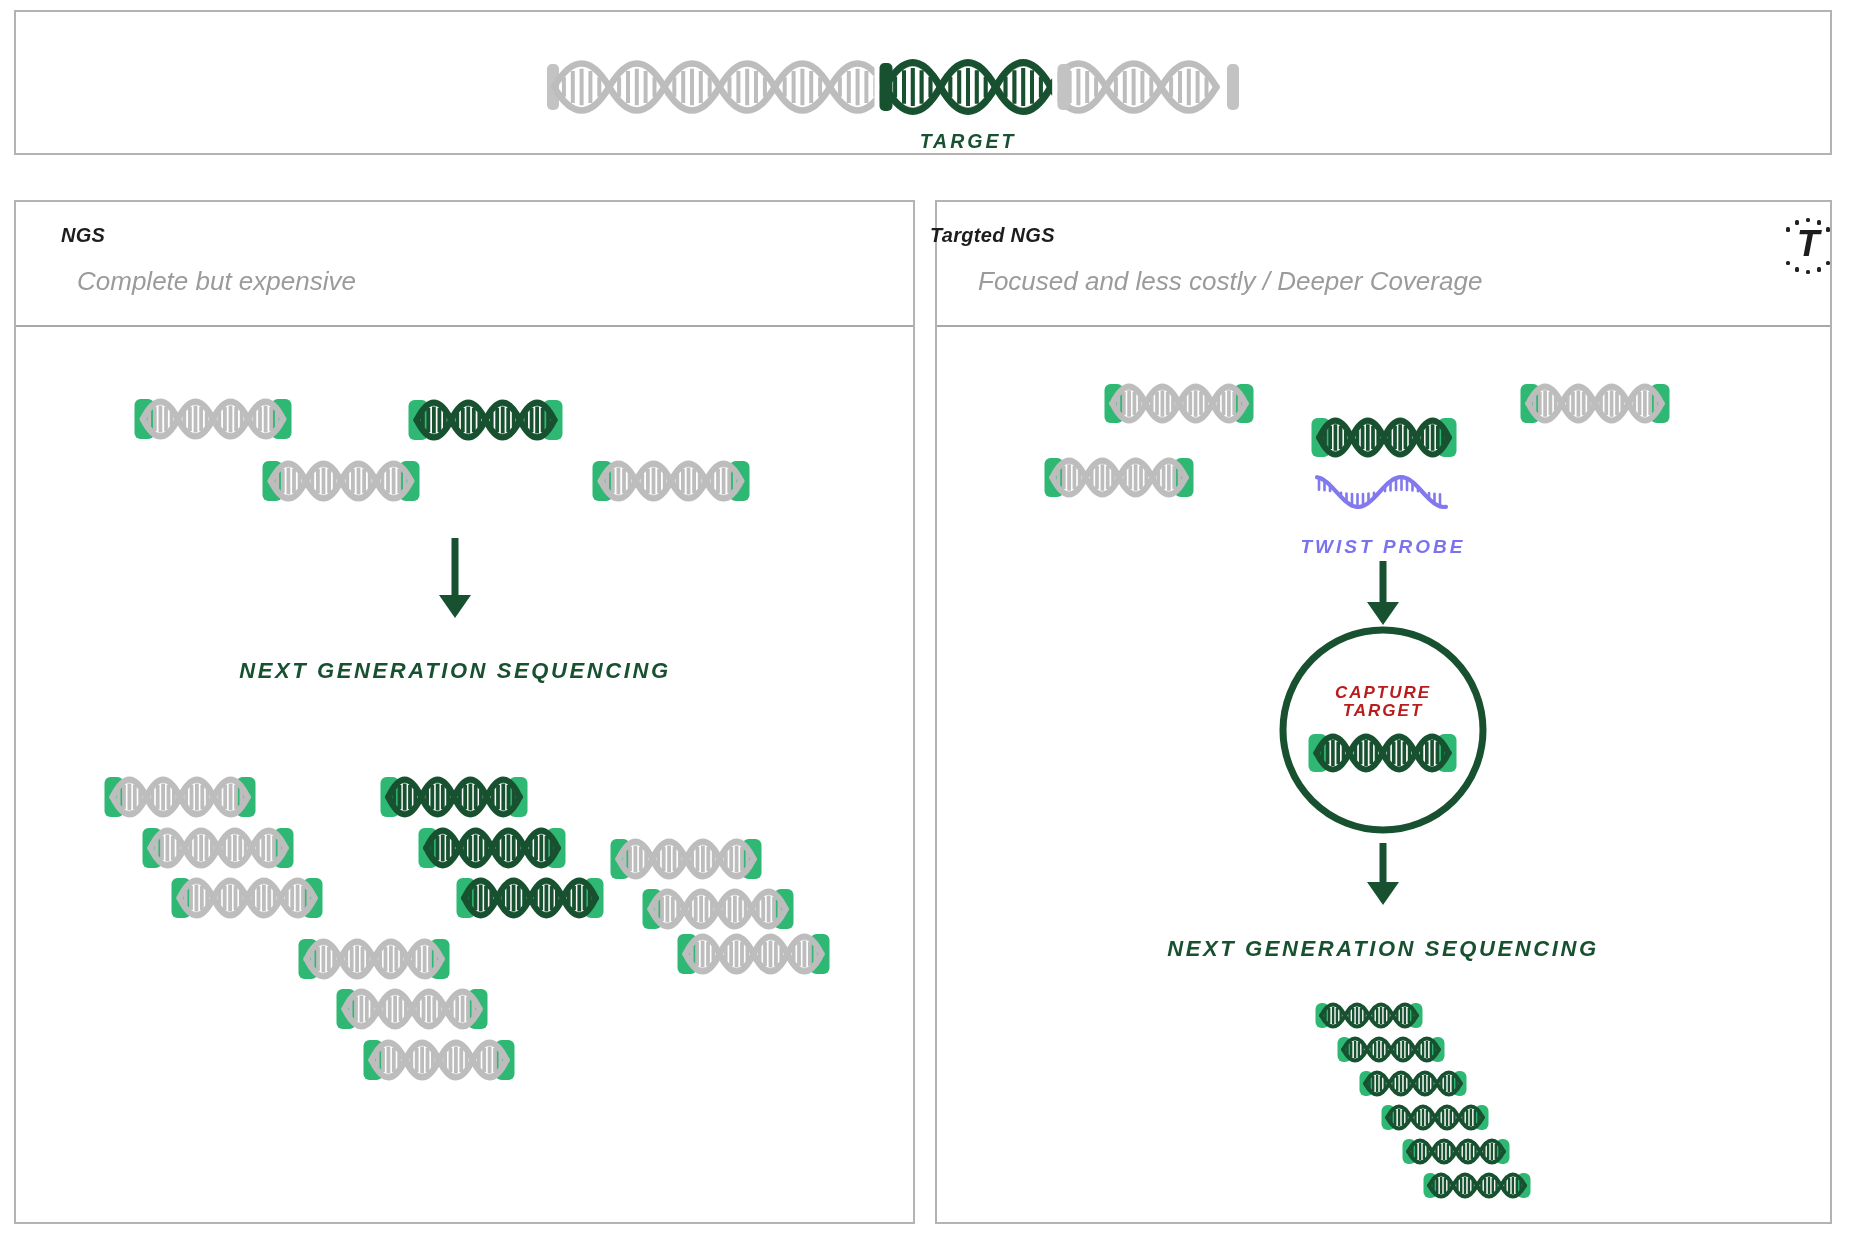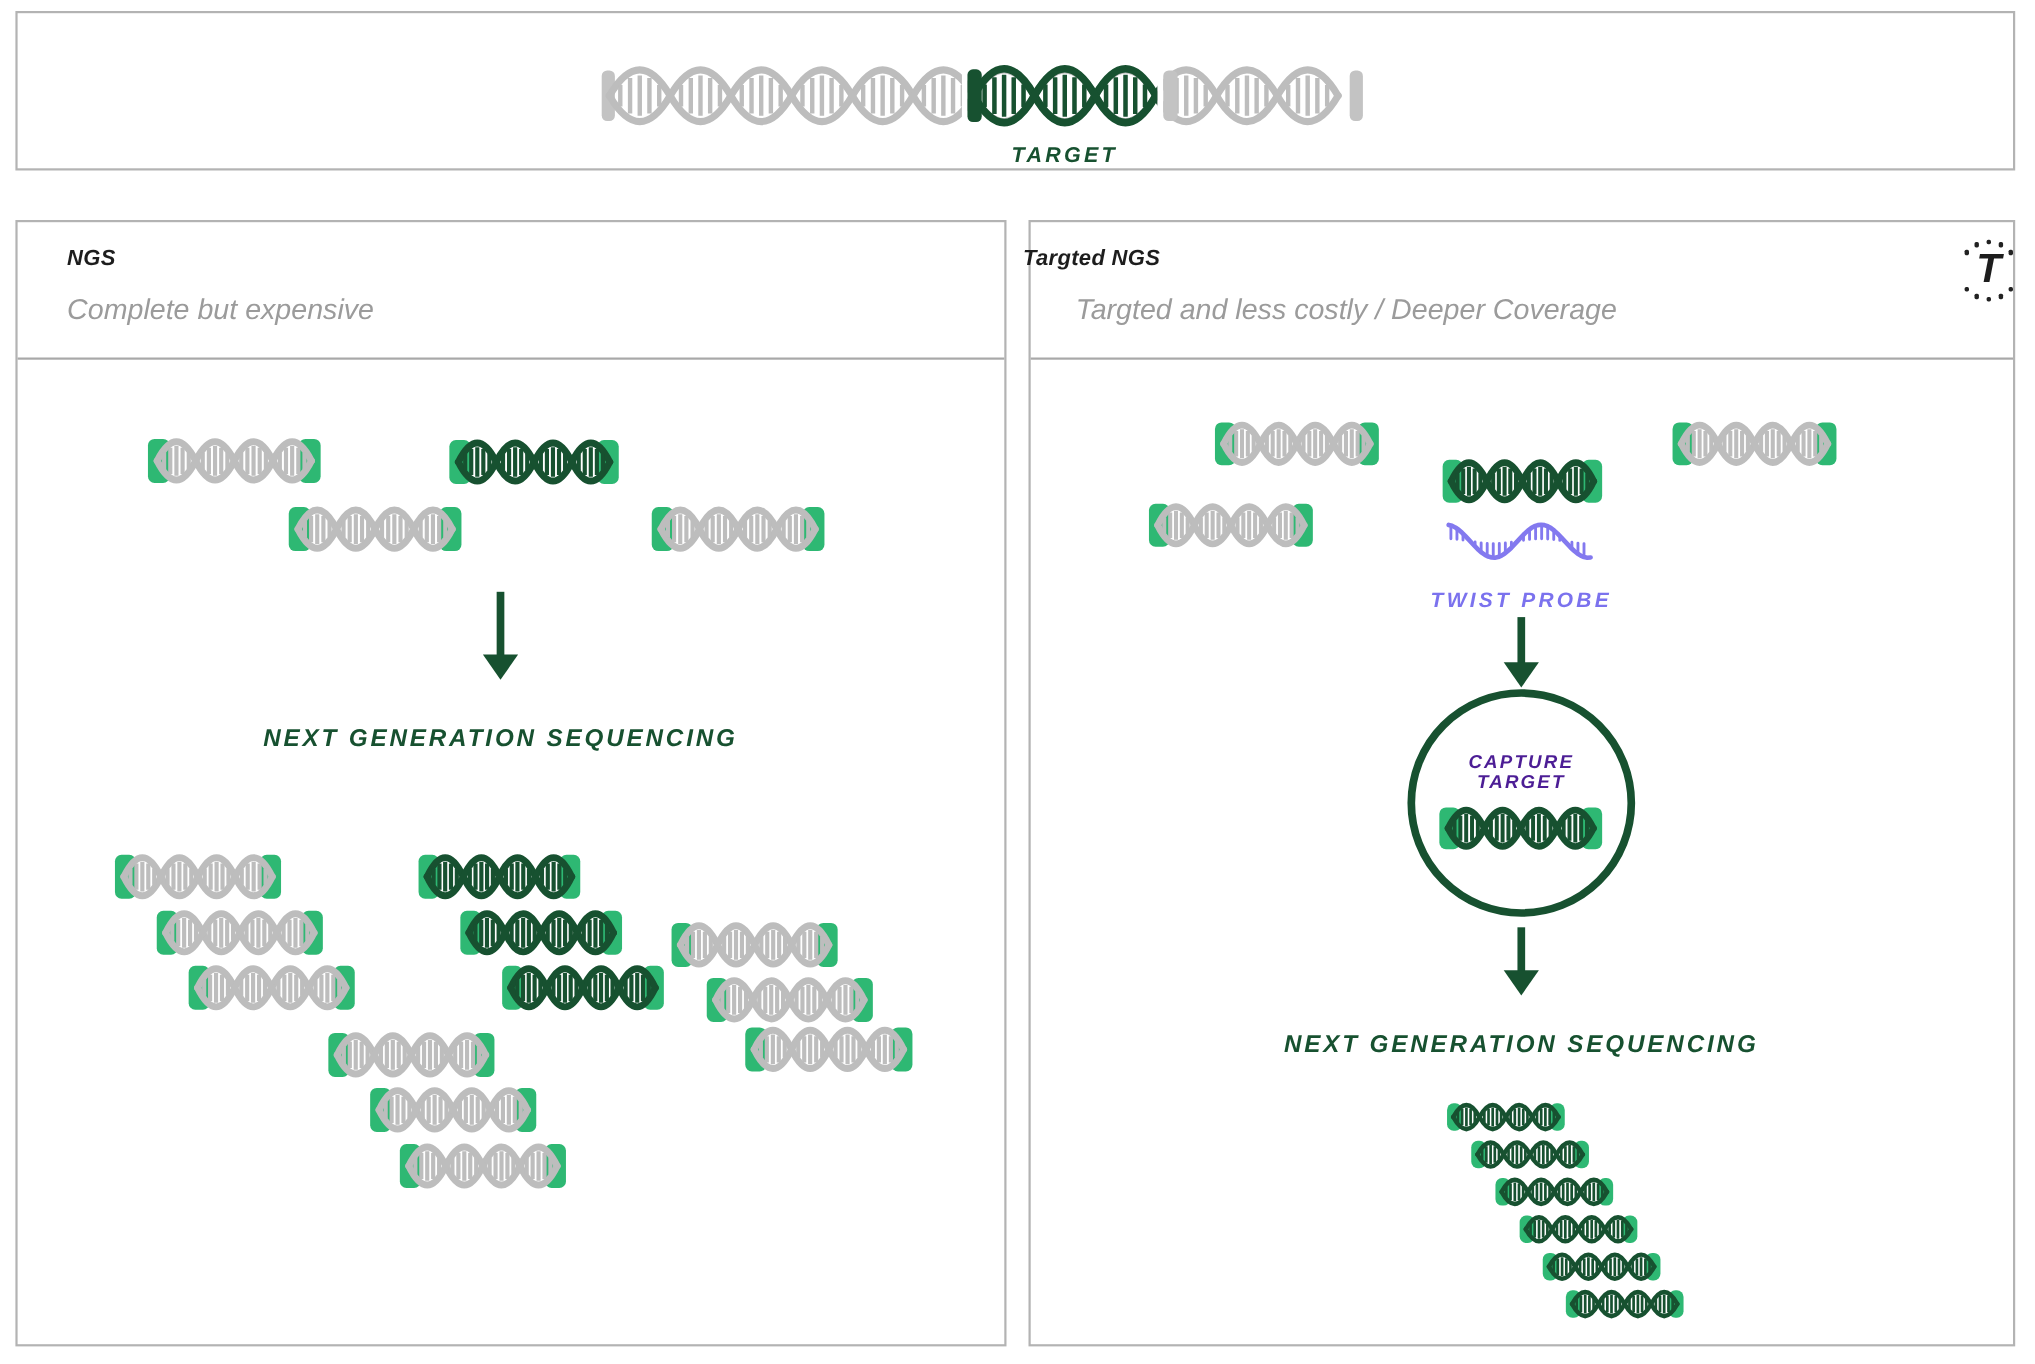--- a/index.html
+++ b/index.html
@@ -30,30 +30,30 @@
   <div class="hdr-sep" style="top:123px;"></div>
 </div>
 
 <div class="panel" style="left:935px;top:200px;width:897px;height:1024px;">
   <div class="hdr-sep" style="top:123px;"></div>
 </div>
 
 <div class="abs target-label" style="left: 768px; top: 130px; width: 400px; color: rgb(23, 81, 48);">TARGET</div>
 
 <div class="abs title" style="left:61px;top:224px;">NGS</div>
-<div class="abs subtitle" style="left:61px;top:266px;">Complete but expensive</div>
+<div class="abs subtitle" style="left:77px;top:266px;">Complete but expensive</div>
 
 <div class="abs title" style="left:930px;top:224px;">Targted NGS</div>
-<div class="abs subtitle" style="left:978px;top:266px;">Targted and less costly / Deeper Coverage</div>
+<div class="abs subtitle" style="left:978px;top:266px;">Focused and less costly / Deeper Coverage</div>
 
 <div class="abs step-label" style="left: 105px; top: 658px; width: 700px; color: rgb(23, 81, 48);">NEXT GENERATION SEQUENCING</div>
 
 <div class="abs probe-label" style="left: 1183px; top: 516px; width: 400px; color: rgb(123, 114, 238); margin-top: 20px;">TWIST PROBE</div>
 
-<div class="abs capture-text" style="left: 1283px; top: 684px; width: 200px; color: #4c1d95;">
+<div class="abs capture-text" style="left: 1283px; top: 684px; width: 200px; color: #b91c1c;">
   <span>CAPTURE</span>
   <span>TARGET</span>
 </div>
 
 <div class="abs step-label" style="left: 1033px; top: 936px; width: 700px; color: rgb(23, 81, 48);">NEXT GENERATION SEQUENCING</div>
 
 <div class="abs twist-logo" style="left:1778px;top:216px;" id="twist-logo">
   <span class="t-letter">T</span>
 <div class="logo-dot" style="left: 7.88284px; top: 11.0875px;"></div>
     <div class="logo-dot" style="left: 16.8119px; top: 4.236px;"></div>

